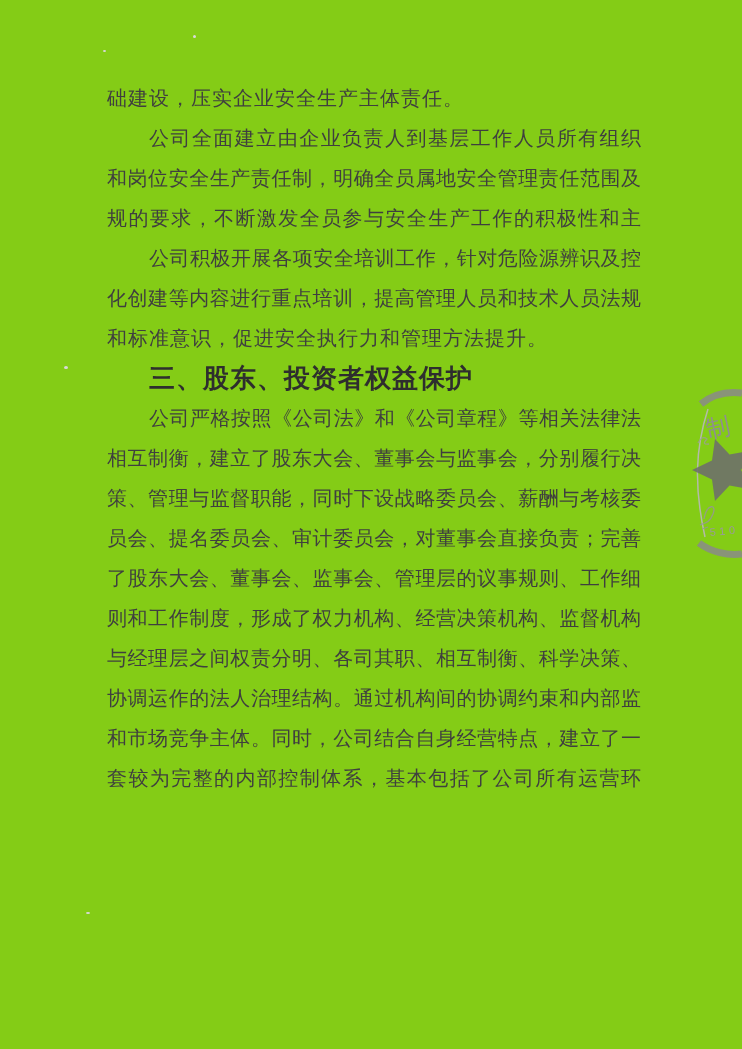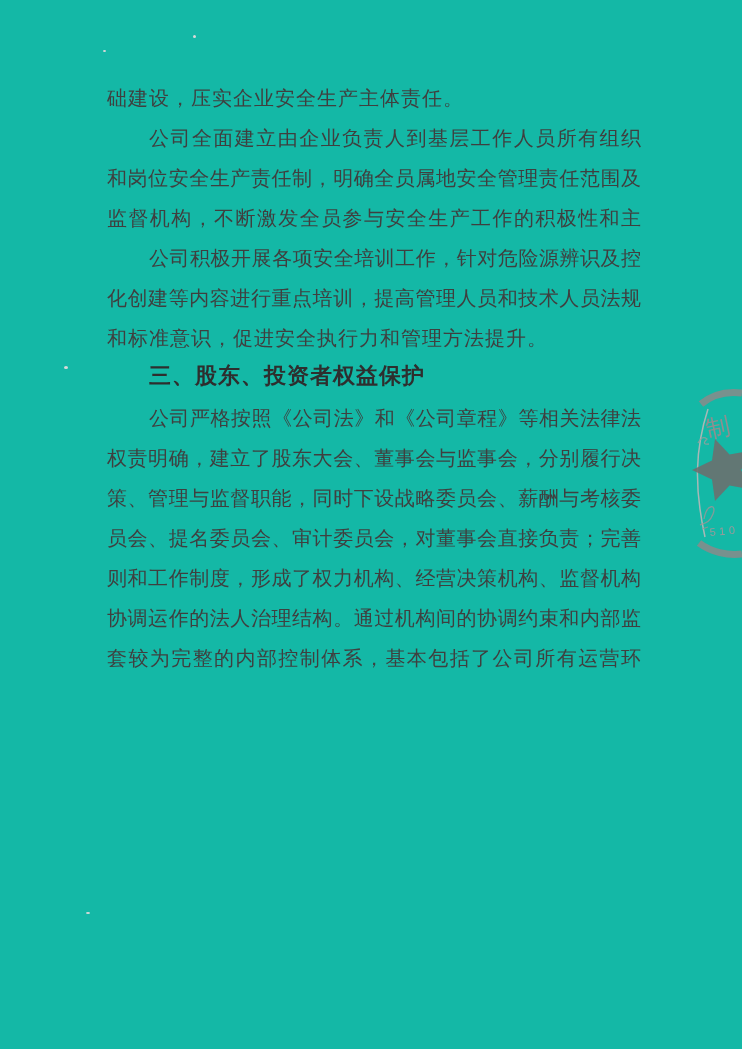--- a/index.html
+++ b/index.html
@@ -1,20 +1,20 @@
 <!DOCTYPE html>
 <html><head>
 <meta charset="utf-8">
 <style>
   html, body { margin: 0; padding: 0; }
   .page {
     position: relative;
     width: 742px;
     height: 1049px;
-    background: #14b8a6;
+    background: #84cc16;
     overflow: hidden;
     font-family: "Liberation Serif", "DejaVu Serif", serif;
   }
   .text-block {
     position: absolute;
     left: 107px;
     top: 78px;
     width: 534px;
     color: #3f3f3f;
   }
@@ -28,23 +28,23 @@
   }
   .line.justify {
     letter-spacing: 0;
     white-space: normal;
     text-align: justify;
     text-align-last: justify;
   }
   .line.indent { padding-left: 42px; }
   .line.justify.indent { width: 492px; }
   .line.heading {
-    font-family: Liberation Mono, monospace;
+    font-family: Liberation Sans, sans-serif;
     font-weight: 700;
-    font-size: 22px;
+    font-size: 26px;
     color: #2e2e2e;
   }
   .stamp {
     position: absolute;
     top: 383px;
     right: 0;
     width: 52px;
     height: 180px;
   }
   .speck {
@@ -55,31 +55,34 @@
 </style>
 </head>
 <body>
 
 <div class="page">
 
   <div class="text-block">
     <div class="line">础建设，压实企业安全生产主体责任。</div>
     <div class="line justify indent">公司全面建立由企业负责人到基层工作人员所有组织</div>
     <div class="line justify">和岗位安全生产责任制，明确全员属地安全管理责任范围及</div>
-    <div class="line justify">监督机构，不断激发全员参与安全生产工作的积极性和主</div>
+    <div class="line justify">规的要求，不断激发全员参与安全生产工作的积极性和主</div>
     <div class="line justify indent">公司积极开展各项安全培训工作，针对危险源辨识及控</div>
     <div class="line justify">化创建等内容进行重点培训，提高管理人员和技术人员法规</div>
     <div class="line">和标准意识，促进安全执行力和管理方法提升。</div>
     <div class="line heading indent">三、股东、投资者权益保护</div>
     <div class="line justify indent">公司严格按照《公司法》和《公司章程》等相关法律法</div>
-    <div class="line justify">权责明确，建立了股东大会、董事会与监事会，分别履行决</div>
+    <div class="line justify">相互制衡，建立了股东大会、董事会与监事会，分别履行决</div>
     <div class="line justify">策、管理与监督职能，同时下设战略委员会、薪酬与考核委</div>
     <div class="line justify">员会、提名委员会、审计委员会，对董事会直接负责；完善</div>
+    <div class="line justify">了股东大会、董事会、监事会、管理层的议事规则、工作细</div>
     <div class="line justify">则和工作制度，形成了权力机构、经营决策机构、监督机构</div>
+    <div class="line justify">与经理层之间权责分明、各司其职、相互制衡、科学决策、</div>
     <div class="line justify">协调运作的法人治理结构。通过机构间的协调约束和内部监</div>
+    <div class="line justify">和市场竞争主体。同时，公司结合自身经营特点，建立了一</div>
     <div class="line justify">套较为完整的内部控制体系，基本包括了公司所有运营环</div>
   </div>
 
   <svg class="stamp" viewBox="0 0 52 180" xmlns="http://www.w3.org/2000/svg">
 
     <path d="M18,26 C5,66 4,104 15,154" fill="none" stroke="#b8b8b8" stroke-width="1.5" opacity="0.9"></path>
 
     <path d="M11,21 C23,11 37,8 52,10" fill="none" stroke="#8a8a8a" stroke-width="7" opacity="0.85"></path>
 
     <path d="M9,160 C21,169 38,173 52,171" fill="none" stroke="#8a8a8a" stroke-width="7" opacity="0.85"></path>

